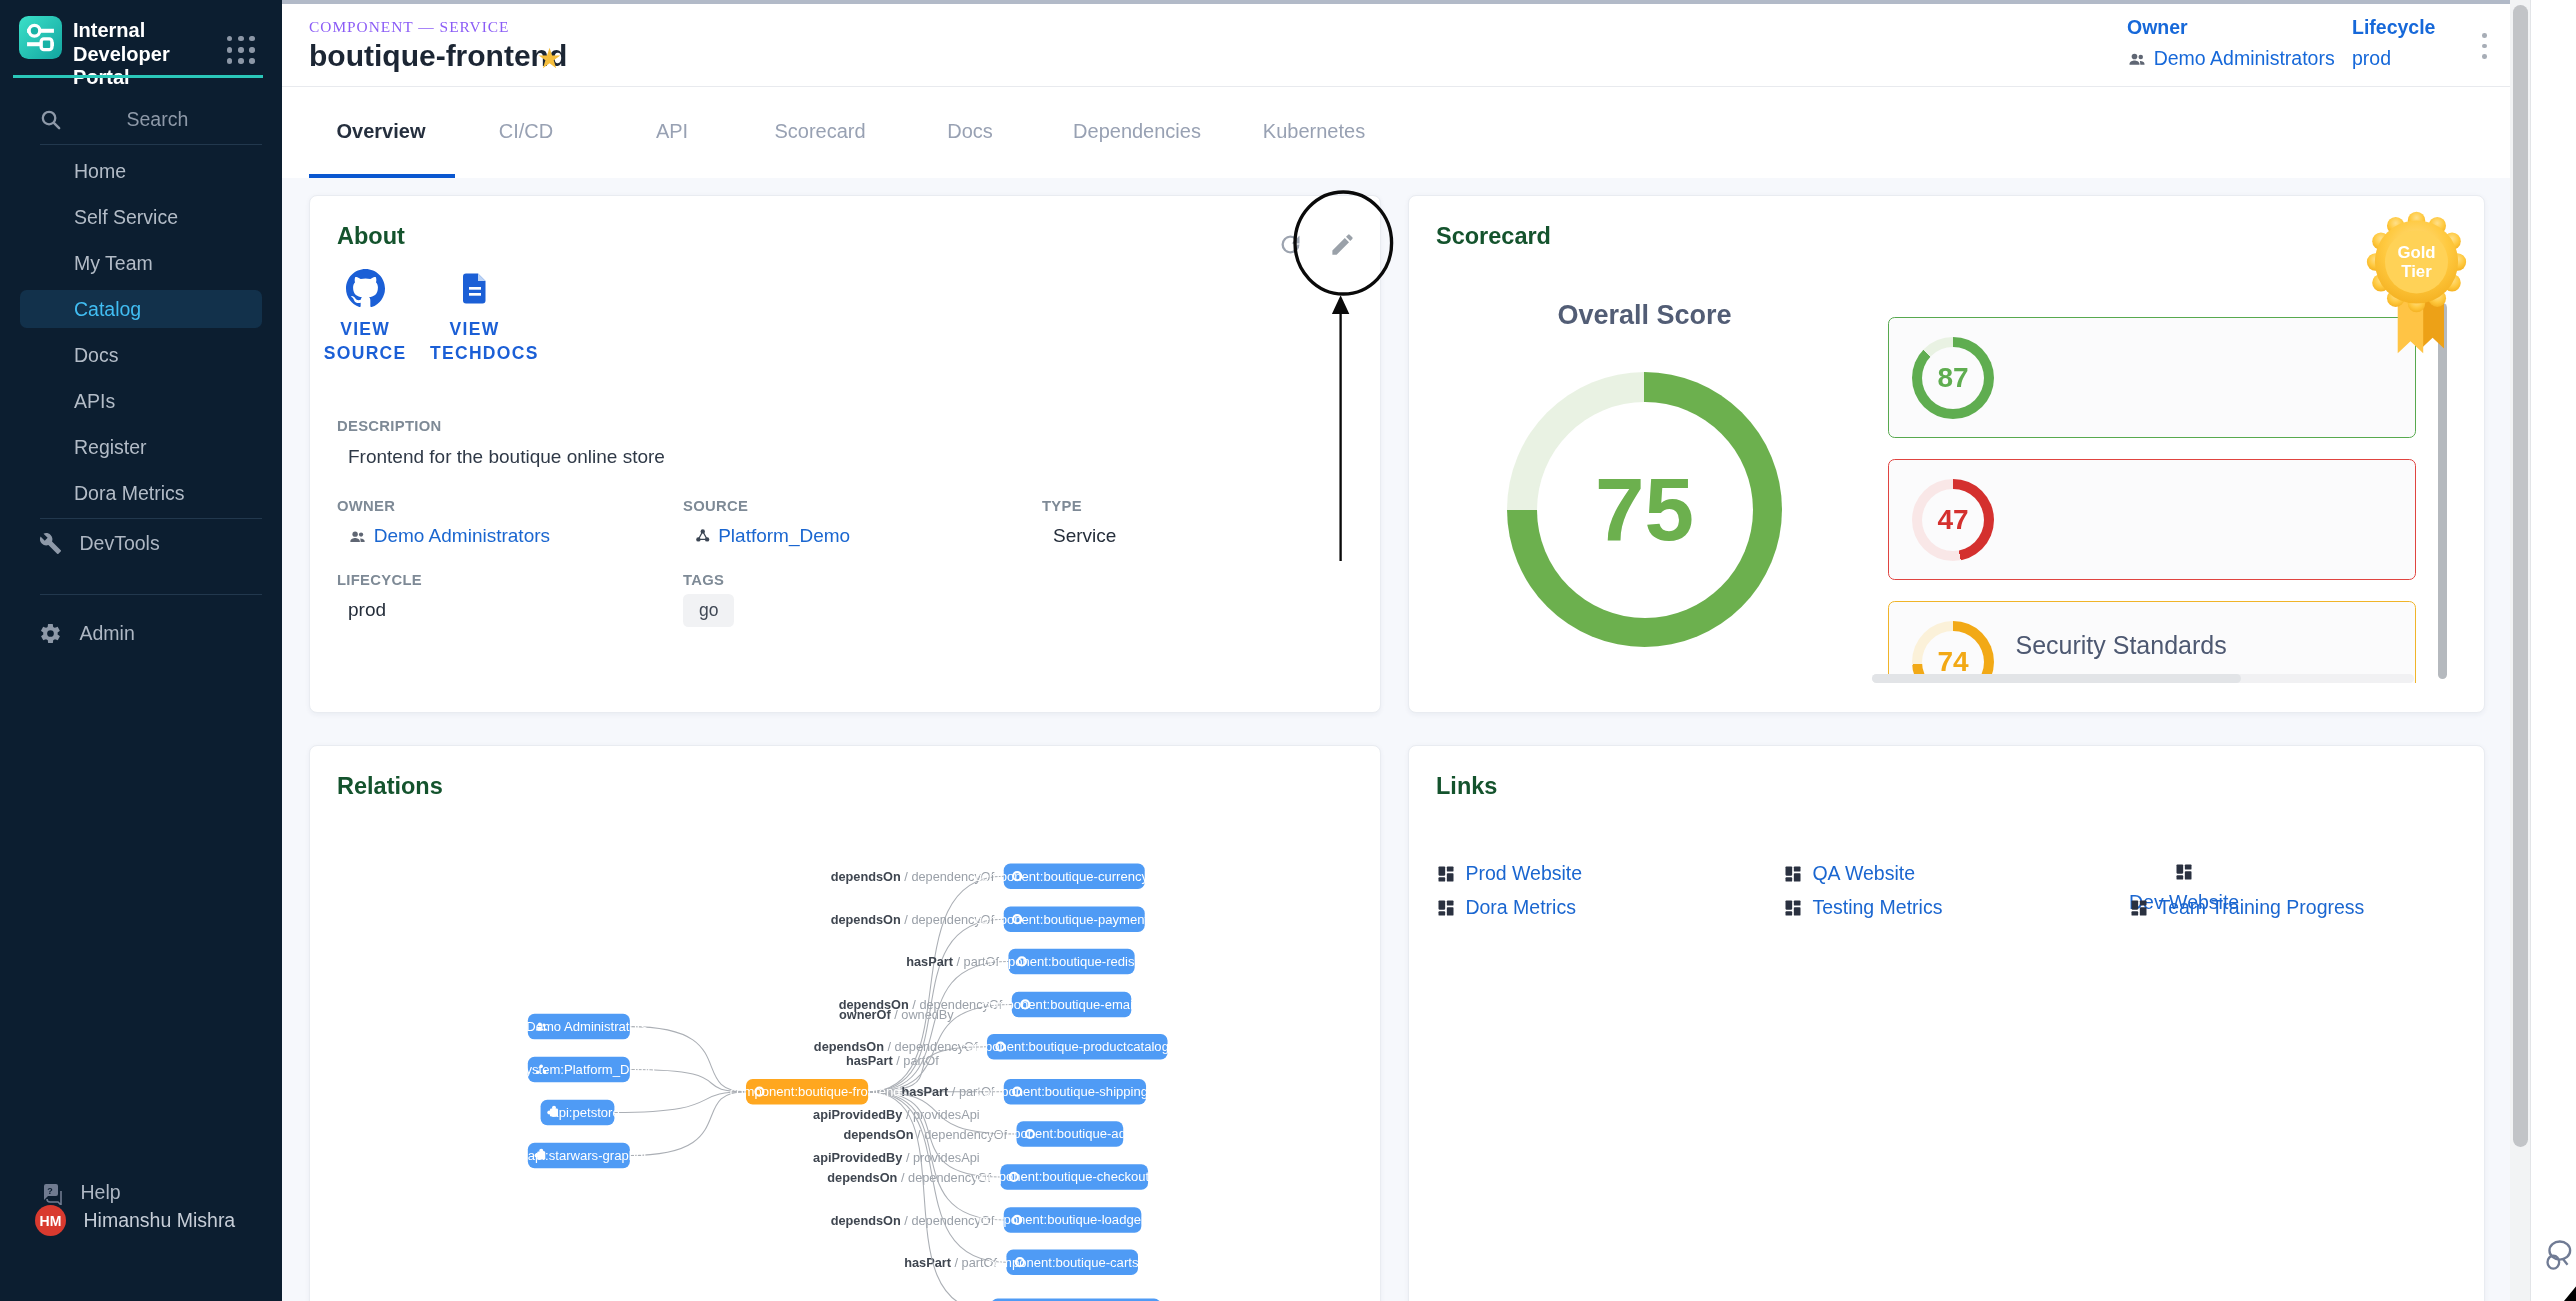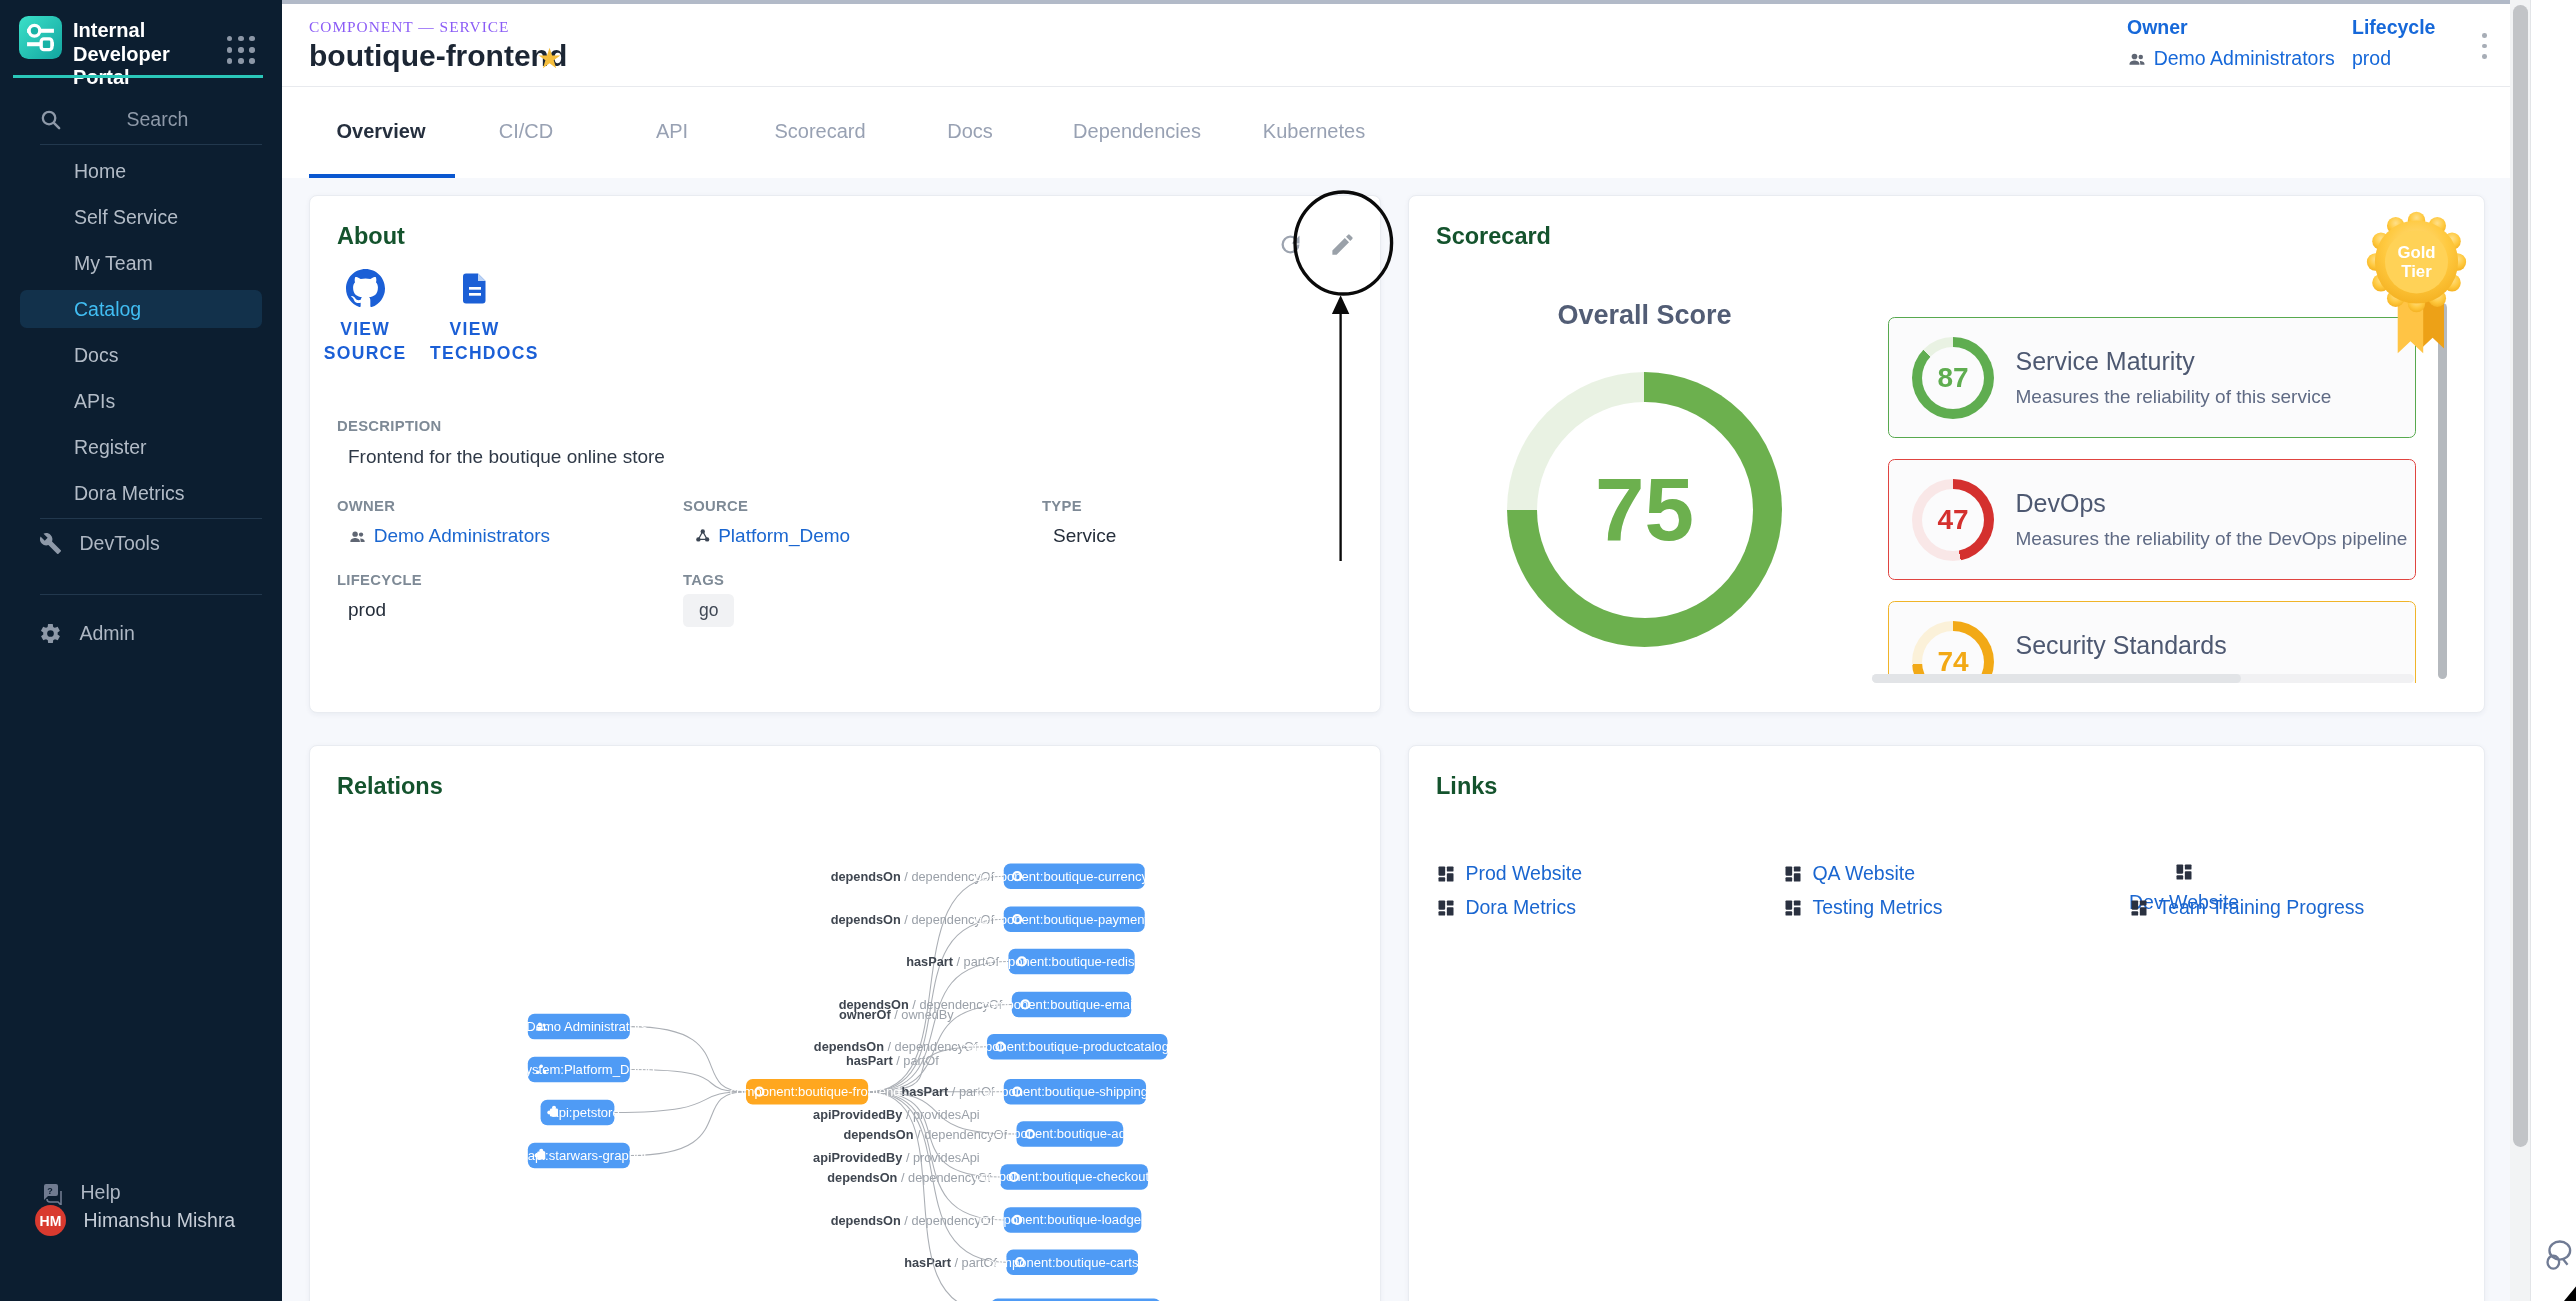--- a/index.html
+++ b/index.html
@@ -282,34 +282,26 @@
     </div>
   </div>
 
   <div id="metrics" class="abs" style="left: 479px; top: 101px; width: 528px; height: 386px; overflow: hidden; padding-top: 20px;">
       <div class="metric-card" style="border: 1.3px solid rgb(87, 169, 78);">
         <div class="donut" style="width: 82px; height: 82px; background: conic-gradient(rgb(95, 173, 80) 87%, rgb(233, 242, 227) 0deg);">
           <div class="hole" style="width: 62px; height: 62px; background: rgb(251, 251, 252);">
             <span style="font-size: 28px; font-weight: 700; color: rgb(95, 173, 80);">87</span>
           </div>
         </div>
-        <div class="metric-text" style="margin-left: 21.5px;">
-          <div class="mt">Service Maturity</div>
-          <div class="md">Measures the reliability of this service</div>
-        </div>
       </div>
       <div class="metric-card" style="border: 1.3px solid rgb(224, 68, 64);">
         <div class="donut" style="width: 82px; height: 82px; background: conic-gradient(rgb(212, 48, 46) 47%, rgb(249, 231, 231) 0deg);">
           <div class="hole" style="width: 62px; height: 62px; background: rgb(251, 251, 252);">
             <span style="font-size: 28px; font-weight: 700; color: rgb(212, 48, 46);">47</span>
           </div>
-        </div>
-        <div class="metric-text" style="margin-left: 21.5px;">
-          <div class="mt">DevOps</div>
-          <div class="md">Measures the reliability of the DevOps pipeline</div>
         </div>
       </div>
       <div class="metric-card" style="border: 1.3px solid rgb(240, 180, 41);">
         <div class="donut" style="width: 82px; height: 82px; background: conic-gradient(rgb(242, 169, 22) 74%, rgb(251, 241, 217) 0deg);">
           <div class="hole" style="width: 62px; height: 62px; background: rgb(251, 251, 252);">
             <span style="font-size: 28px; font-weight: 700; color: rgb(242, 169, 22);">74</span>
           </div>
         </div>
         <div class="metric-text" style="margin-left: 21.5px;">
           <div class="mt">Security Standards</div>

